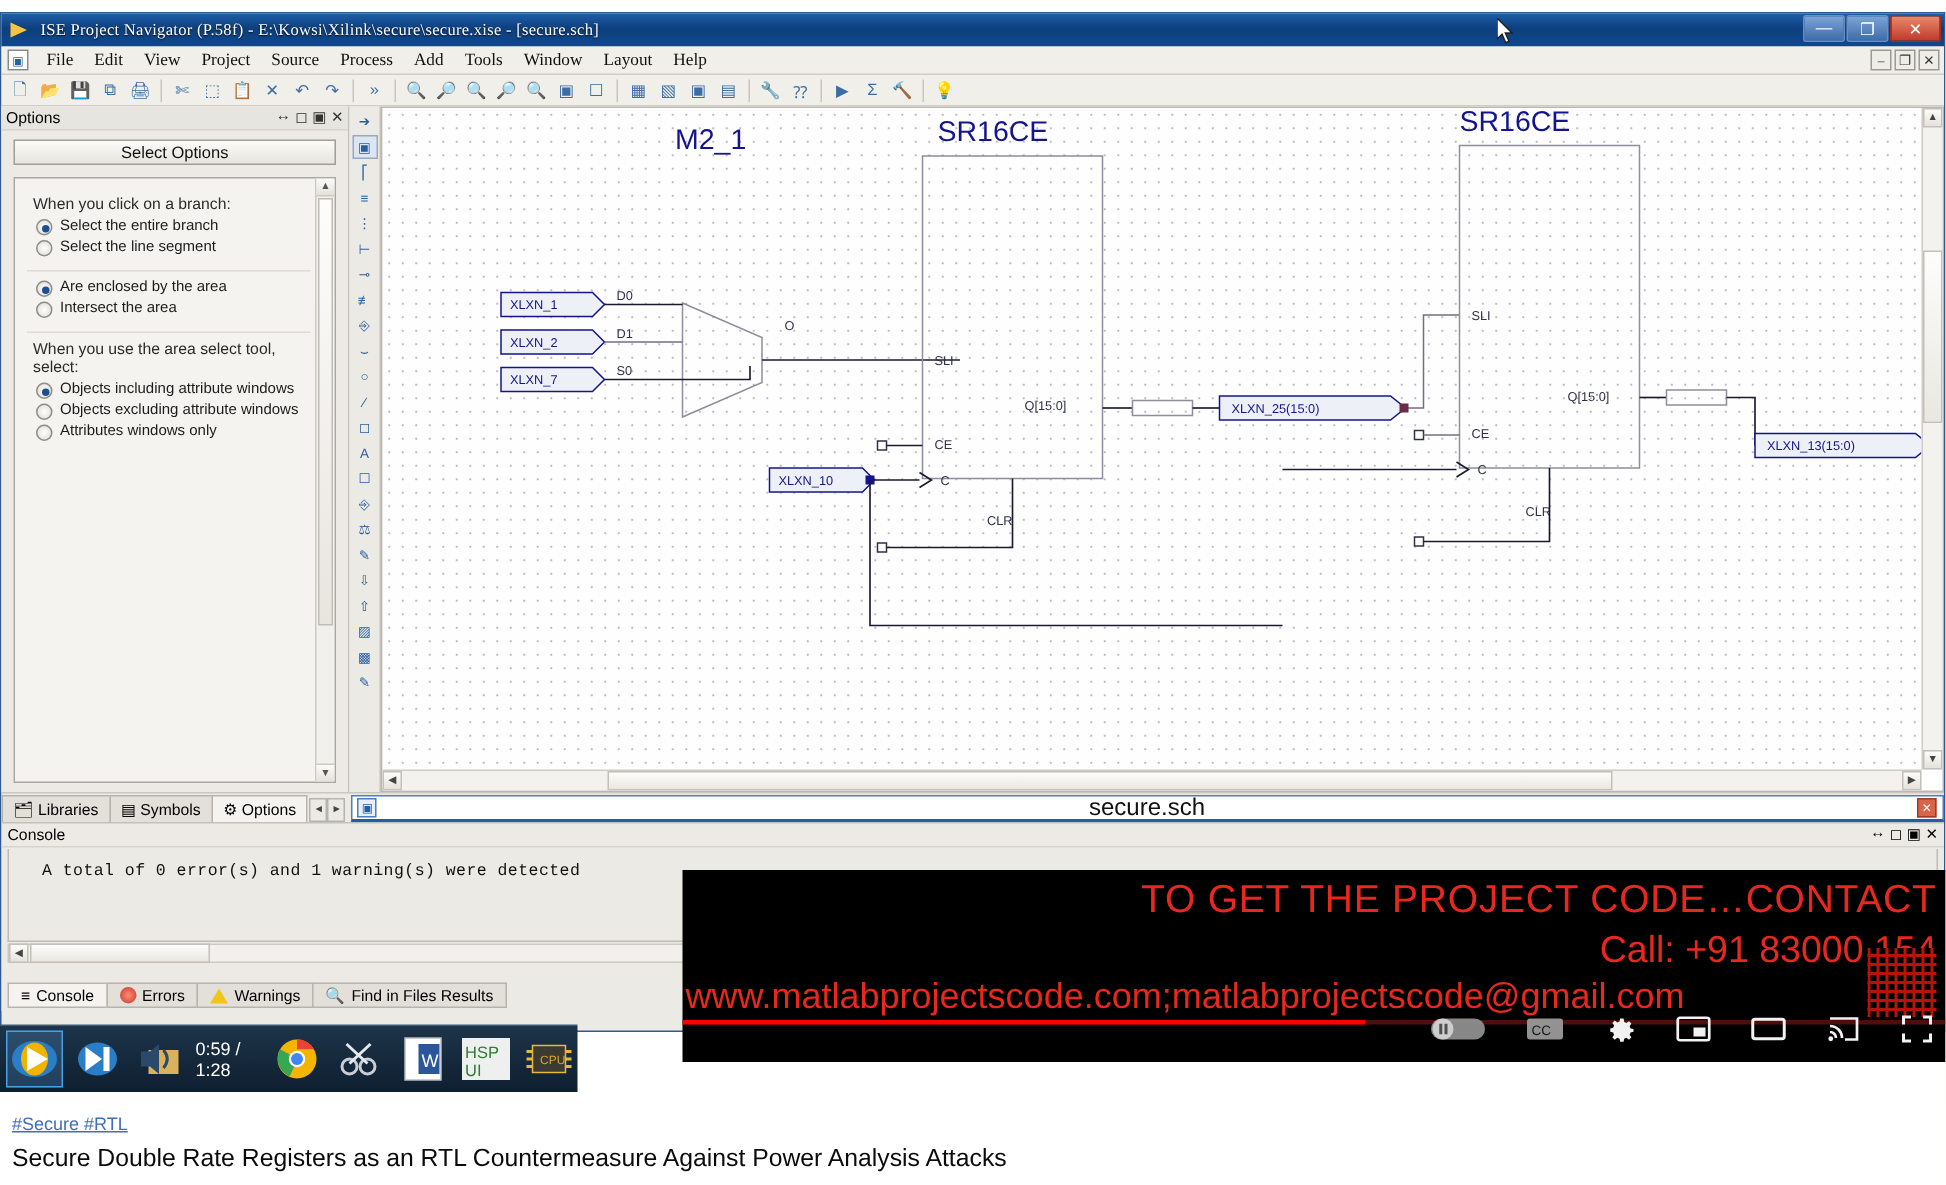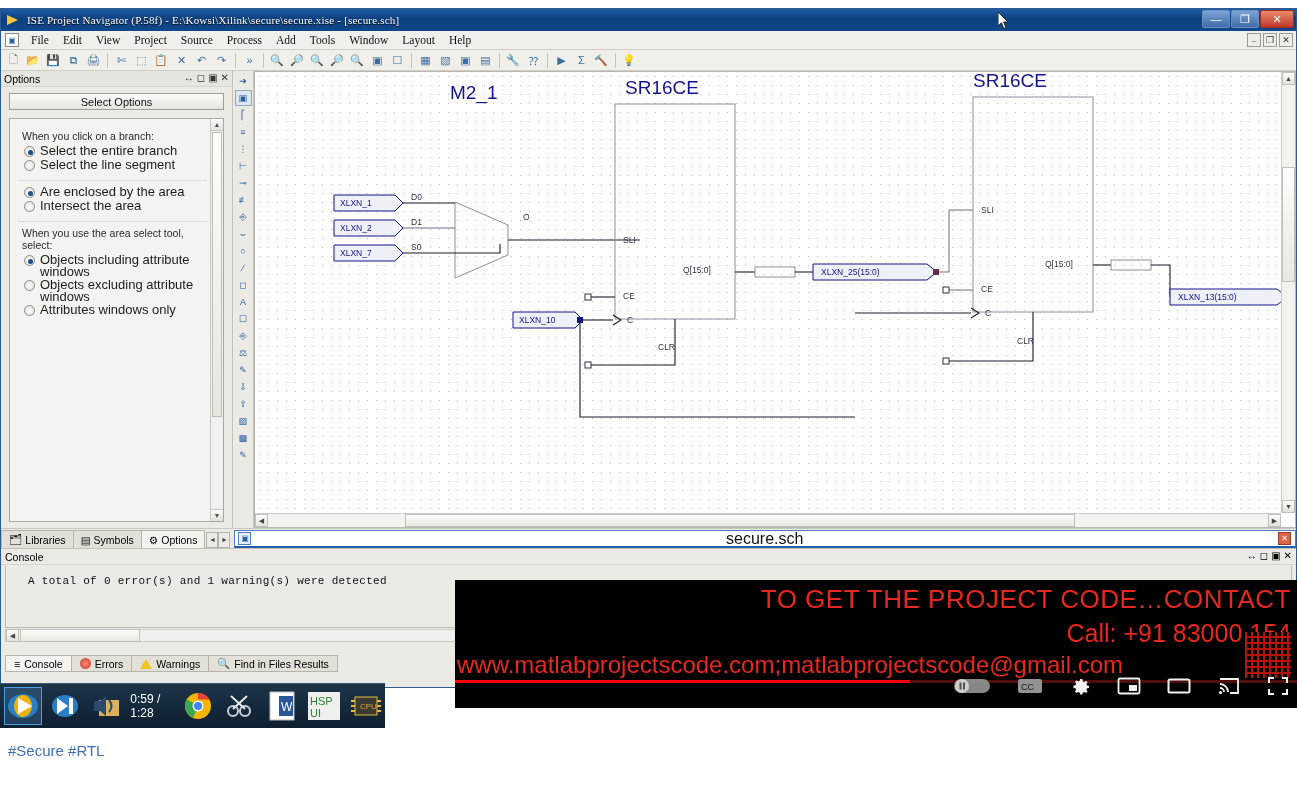--- a/index.html
+++ b/index.html
@@ -64,21 +64,21 @@
      background:linear-gradient(#fdfdfc,#e7e5de); border:1px solid #bfbdb6; }
   .opt-inner { padding:6px 16px 0 8px; }
   .ogrp { border-bottom:1px solid #dedcd4; padding:3px 0 7px 0; }
   .ogrp:last-child{ border-bottom:none; }
   .oq { font-size:10.5px; color:#2b2b2b; line-height:12px; margin:2px 0 3px 4px; }
   .orow { display:flex; align-items:flex-start; gap:5px; margin:2px 0 2px 6px; }
   .radio { width:11px;height:11px;border-radius:50%;border:1px solid #8e8c86;
      background:radial-gradient(#ffffff,#dcdad3); flex:0 0 auto; margin-top:1px; position:relative;}
   .radio.on:after{ content:""; position:absolute; left:2.5px; top:2.5px; width:5px;height:5px;
      border-radius:50%; background:#1d4f8f; }
-  .olbl { font-size:13px; color:#1c1c1c; line-height:11.5px; }
+  .olbl { font-size:10px; color:#1c1c1c; line-height:11.5px; }
 
   
   .vtools { width:21px; background:#eceae4; border-right:1px solid #c3c1b9;
      display:flex; flex-direction:column; align-items:center; padding-top:2px; gap:1px;}
   .vt { width:17px;height:16px; display:flex; align-items:center; justify-content:center;
      font-size:9px; color:#2a5ea0; }
   .vt.sel { border:1px solid #9aa8bb; background:#dce6f3; }
 
   
   .canvas-wrap { flex:1; position:relative; background:#fff; border:1px solid #b9b7b0; overflow:hidden;}
@@ -167,21 +167,21 @@
   #taskbar { position:absolute; left:0; top:683px; width:385px; height:45px;
      background:linear-gradient(#1d3449,#0e1f30); border-top:1px solid #3a5c7d; display:flex;
      align-items:center; }
   .tb-item { width:48px; height:38px; margin-left:4px; display:flex; align-items:center;
      justify-content:center; position:relative; }
   .tb-item.active { border:1px solid #4a9fe0; background:rgba(90,160,220,.25); }
   .tb-time { color:#fff; font-size:12px; margin-left:4px; font-family:"Liberation Sans",sans-serif;}
 
   
   #meta { position:absolute; left:0; top:736px; width:1297px; height:54px; background:#fff; }
-  .hashtags { color:#3f6fb5; font-size:15px; padding:6px 0 0 8px; }
+  .hashtags { color:#3f6fb5; font-size:12px; padding:6px 0 0 8px;text-decoration:underline; }
   .vid-title { color:#0b0b0b; font-size:16.5px; padding:7px 0 0 8px; font-weight:400; }
 
   .cursor { position:absolute; left:998px; top:12px; width:13px; height:19px; }
 </style>
 </head>
 <body>
 
 <div id="app">
 
   <div id="ise">
@@ -635,19 +635,20 @@
                 <path d="M2 7V2h5M15 2h5v5M20 13v5h-5M7 18H2v-5"></path>
               </g>
             </svg>
         </span>
       </div>
     </div>
   </div>
 
   <div id="meta">
     <div class="hashtags">#Secure #RTL</div>
+    <div class="vid-title">Secure Double Rate Registers as an RTL Countermeasure Against Power Analysis Attacks</div>
   </div>
 
   <svg class="cursor" viewBox="0 0 13 19">
     <polygon points="0,0 0,14 3.4,10.8 5.8,16.5 8,15.5 5.6,10 10,10" fill="#fff" stroke="#222" stroke-width="1"></polygon>
   </svg>
 
 </div>
 
 </body></html>

